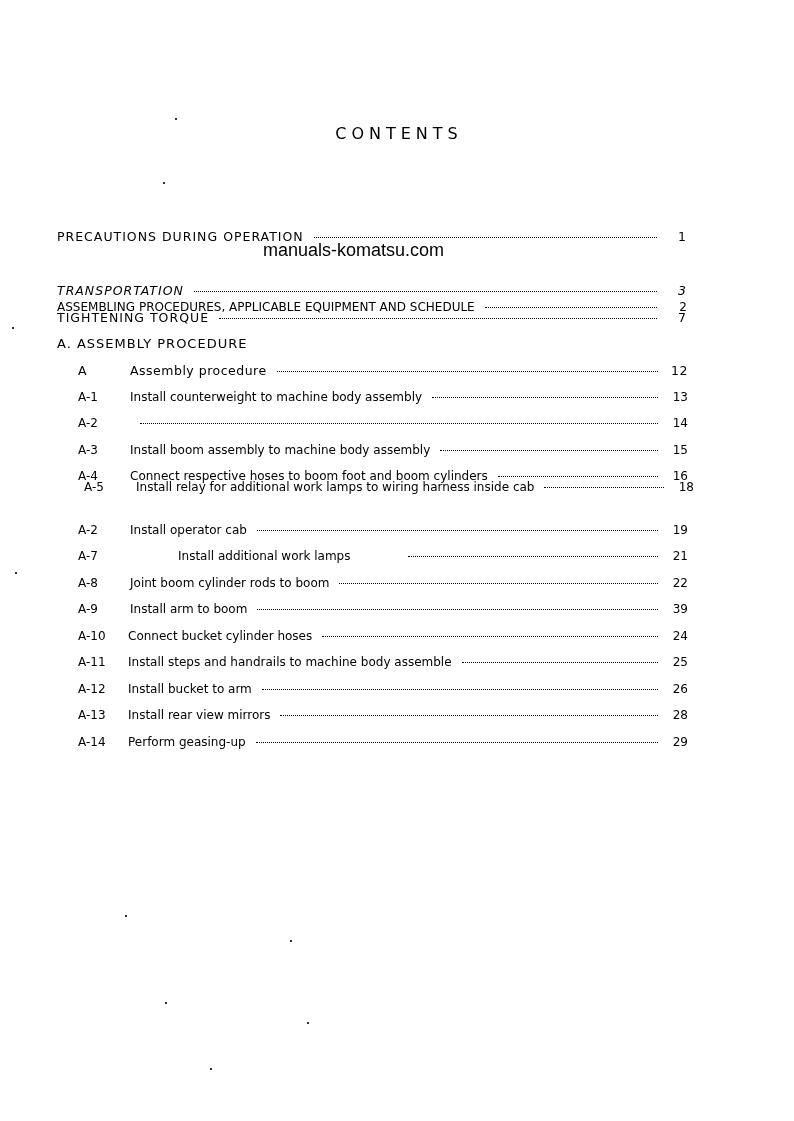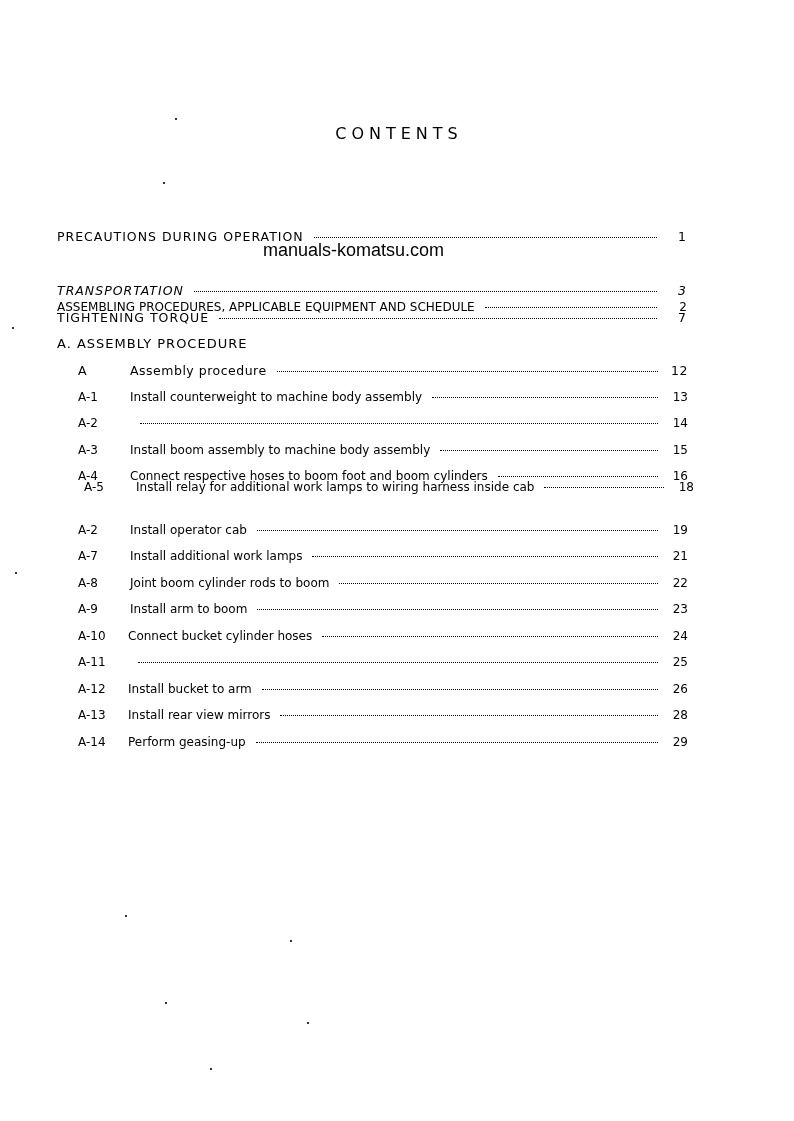--- a/index.html
+++ b/index.html
@@ -168,50 +168,51 @@
   <span class="page">18</span>
 </div>
 
 <div class="row sub-row" style="top:523px;">
   <span class="code">A-2</span>
   <span class="label">Install operator cab</span>
   <span class="leader"></span>
   <span class="page">19</span>
 </div>
 
-<div class="row sub-row" style="top:549px;">
+<div class="row sub-row" style="top:549px;gap:48px;">
   <span class="code">A-7</span>
   <span class="label">Install additional work lamps</span>
   <span class="leader"></span>
   <span class="page">21</span>
 </div>
 
 <div class="row sub-row" style="top:576px;">
   <span class="code">A-8</span>
   <span class="label">Joint boom cylinder rods to boom</span>
   <span class="leader"></span>
   <span class="page">22</span>
 </div>
 
 <div class="row sub-row" style="top:602px;">
   <span class="code">A-9</span>
   <span class="label">Install arm to boom</span>
   <span class="leader"></span>
-  <span class="page">23</span>
+  <span class="page">39</span>
 </div>
 
 <div class="row sub-row" style="top:629px;">
   <span class="code" style="width:50px;flex-basis:50px;">A-10</span>
   <span class="label">Connect bucket cylinder hoses</span>
   <span class="leader"></span>
   <span class="page">24</span>
 </div>
 
 <div class="row sub-row" style="top:655px;">
   <span class="code" style="width:50px;flex-basis:50px;">A-11</span>
+  <span class="label">Install steps and handrails to machine body assemble</span>
   <span class="leader"></span>
   <span class="page">25</span>
 </div>
 
 <div class="row sub-row" style="top:682px;">
   <span class="code" style="width:50px;flex-basis:50px;">A-12</span>
   <span class="label">Install bucket to arm</span>
   <span class="leader"></span>
   <span class="page">26</span>
 </div>

